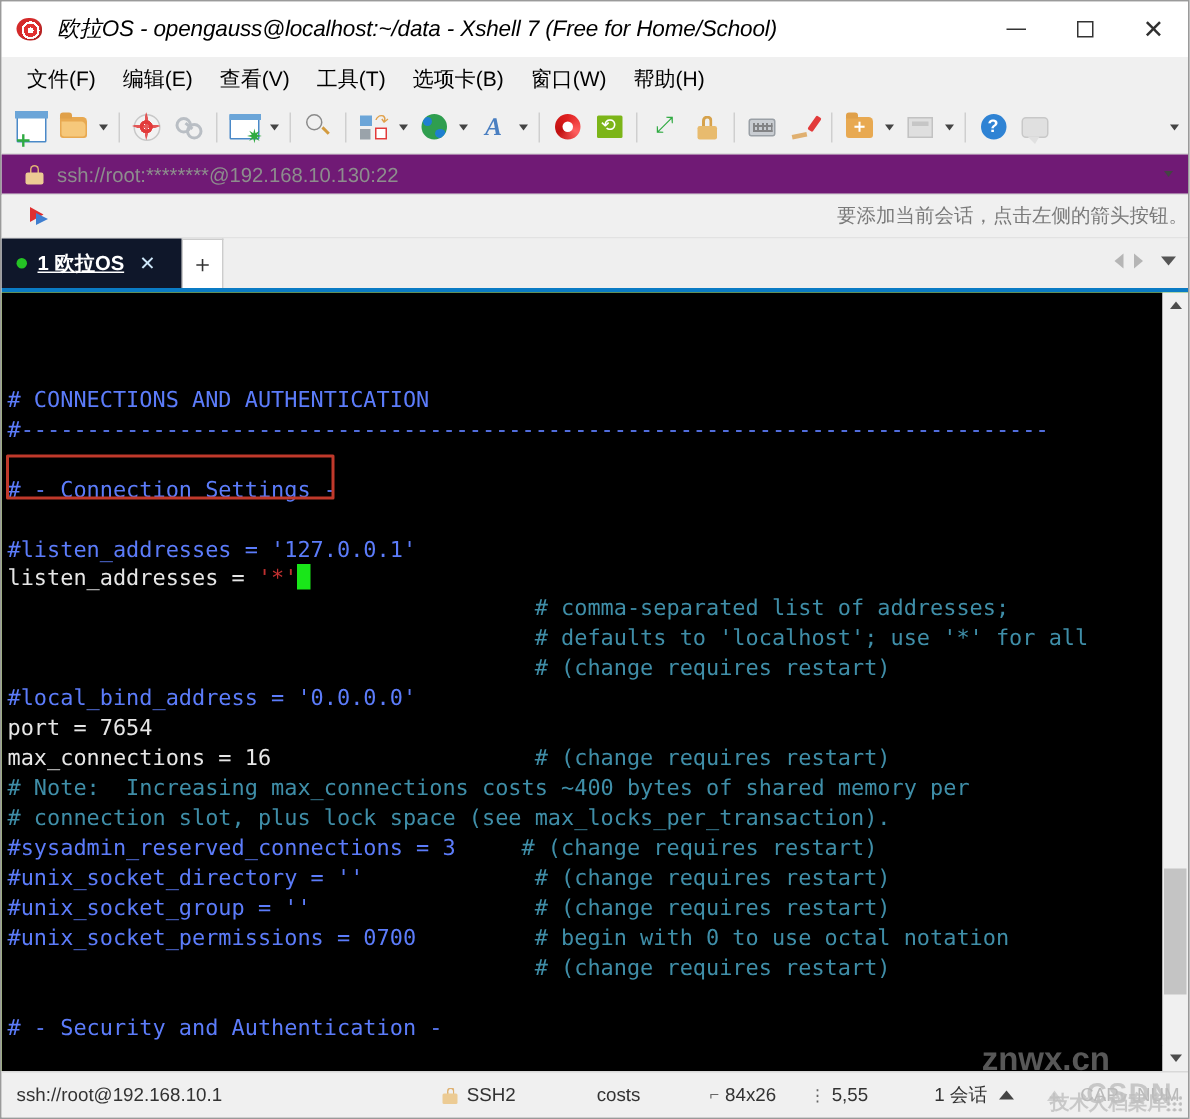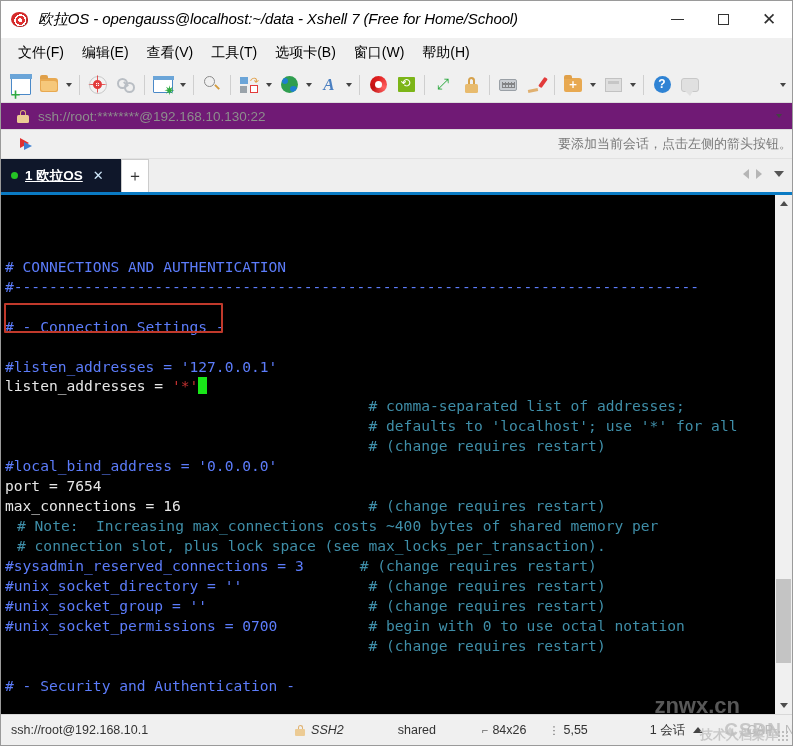--- a/index.html
+++ b/index.html
@@ -284,21 +284,21 @@
     line-height: 19.95px;
     color: #d8d8d8;
     padding: 2px 0 0 4px;
     overflow: hidden;
     white-space: pre;
     position: relative;
     letter-spacing: 0px;
   }
   .term .line { height: 19.95px; }
   .cmt  { color: #5c7cfa; }        
-  .cmt2 { color: #3f8ea8; margin-left: 12px; }        
+  .cmt2 { color: #3f8ea8; }        
   .plain{ color: #e6e6e6; }
   .red  { color: #c03030; }
   .cursor {
     display: inline-block;
     width: 8.78px;
     height: 17px;
     background: #19e619;
     vertical-align: -3px;
   }
   .hl-box {
@@ -335,30 +335,30 @@
     background: #f0f0f0;
     border-top: 1px solid #d8d8d8;
     display: flex;
     align-items: center;
     font-size: 12.5px;
     color: #333;
     position: relative;
   }
   .sb-cell { display:flex; align-items:center; white-space:nowrap; }
   .sb-host { margin-left: 10px; }
-  .sb-ssh2 { margin-left: 147px; font-style: italic; }
+  .sb-ssh2 { margin-left: 147px; }
   .sb-lock { width:10px;height:11px; position:relative; margin-right:6px; }
   .sb-lock:before{content:"";position:absolute;left:2.5px;top:0;width:5px;height:5px;border:1.5px solid #dfb273;border-bottom:none;border-radius:3px 3px 0 0;box-sizing:border-box;}
   .sb-lock:after{content:"";position:absolute;left:0;bottom:0;width:10px;height:7px;background:#eccb94;border-radius:1px;}
   .sb-term { margin-left: 54px; }
   .sb-size { margin-left: 46px; }
   .sb-sizeicon { color:#666; margin-right:4px; font-size:11px; }
   .sb-pos { margin-left: 22px; }
   .sb-posicon { color:#666; margin-right:4px; font-size:11px; }
-  .sb-sess { margin-left: 62px; }
+  .sb-sess { margin-left: 44px; }
   .sb-sessarrow { margin-left:8px; width:0;height:0;border-left:5px solid transparent;border-right:5px solid transparent;border-bottom:6px solid #444; }
   .sb-caps { margin-left: 22px; color:#b9b9b9; display:flex; align-items:center; gap:12px; }
   .sb-uparrow { width:0;height:0;border-left:5px solid transparent;border-right:5px solid transparent;border-bottom:7px solid #cfcfcf; }
   .sb-grip { position:absolute; right:4px; bottom:4px; width:11px; height:11px;
     background-image: radial-gradient(#bdbdbd 1px, transparent 1.2px);
     background-size: 4px 4px; }
 
   
   .watermark {
     position: absolute;
@@ -548,21 +548,21 @@
         </div>
     </div>
   </div>
 
   <div class="statusbar">
     <div class="sb-cell sb-host">ssh://root@192.168.10.1</div>
     <div class="sb-cell sb-ssh2">
       <span class="sb-lock"></span>
       <span>SSH2</span>
     </div>
-    <div class="sb-cell sb-term">shared</div>
+    <div class="sb-cell sb-term">costs</div>
     <div class="sb-cell sb-size">
       <span class="sb-sizeicon">⌐</span>
       <span>84x26</span>
     </div>
     <div class="sb-cell sb-pos">
       <span class="sb-posicon">⋮</span>
       <span>5,55</span>
     </div>
     <div class="sb-cell sb-sess">
       <span>1 会话</span>

